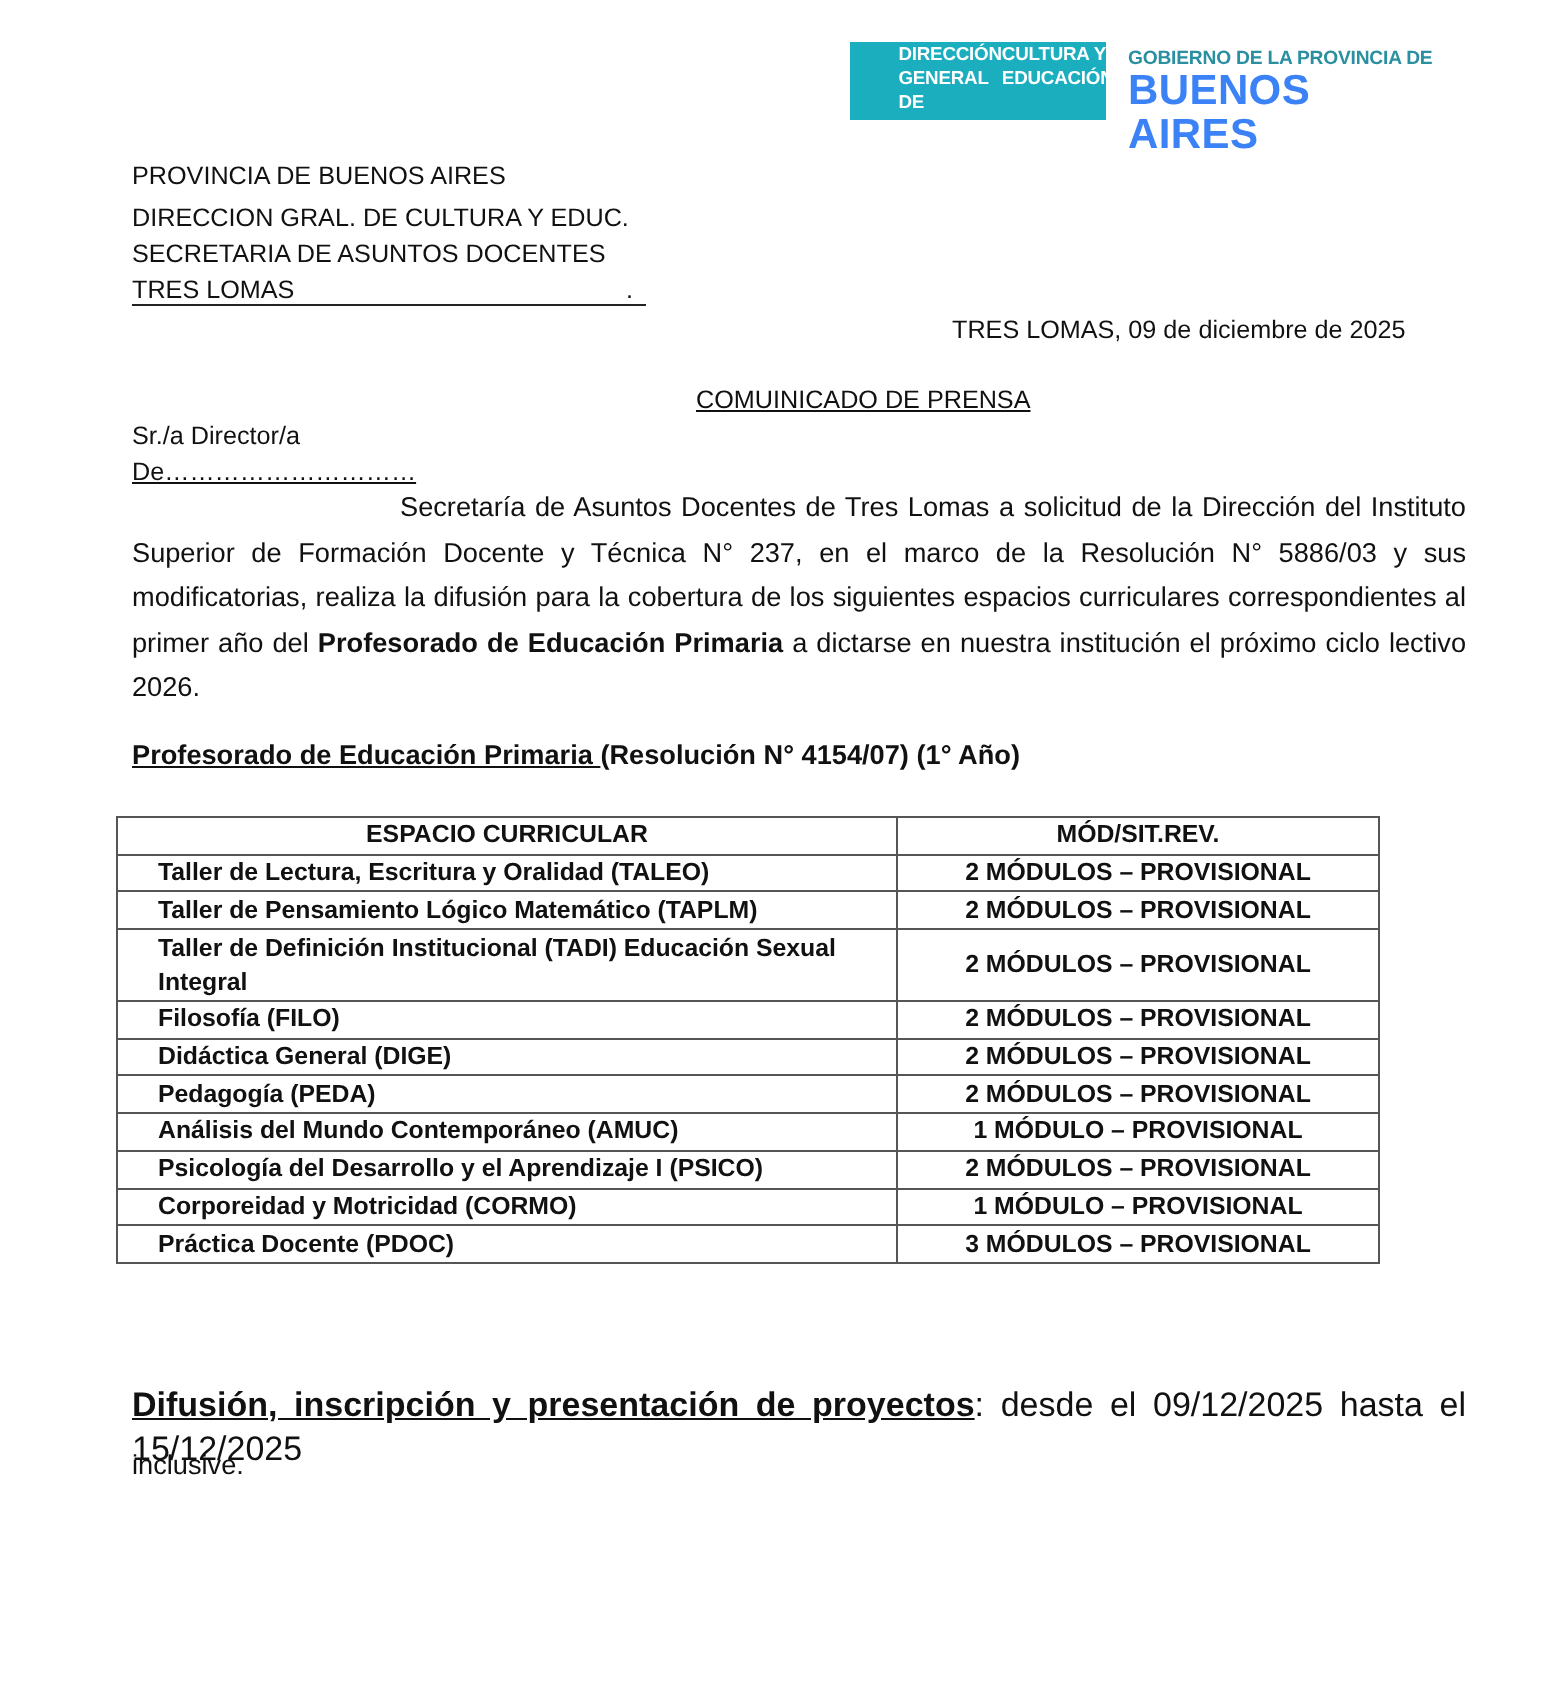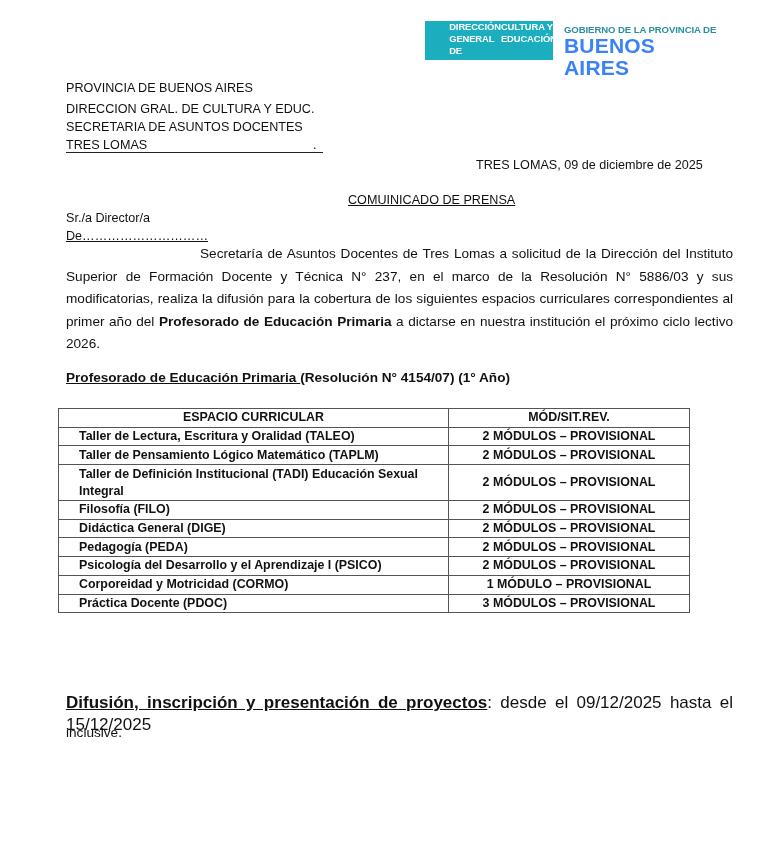--- a/index.html
+++ b/index.html
@@ -181,20 +181,24 @@
   </tr>
   <tr>
     <td class="c1">Didáctica General (DIGE)</td>
     <td class="c2">2 MÓDULOS – PROVISIONAL</td>
   </tr>
   <tr>
     <td class="c1">Pedagogía (PEDA)</td>
     <td class="c2">2 MÓDULOS – PROVISIONAL</td>
   </tr>
   <tr>
+    <td class="c1">Análisis del Mundo Contemporáneo (AMUC)</td>
+    <td class="c2">1 MÓDULO – PROVISIONAL</td>
+  </tr>
+  <tr>
     <td class="c1">Psicología del Desarrollo y el Aprendizaje I (PSICO)</td>
     <td class="c2">2 MÓDULOS – PROVISIONAL</td>
   </tr>
   <tr>
     <td class="c1">Corporeidad y Motricidad (CORMO)</td>
     <td class="c2">1 MÓDULO – PROVISIONAL</td>
   </tr>
   <tr>
     <td class="c1">Práctica Docente (PDOC)</td>
     <td class="c2">3 MÓDULOS – PROVISIONAL</td>

